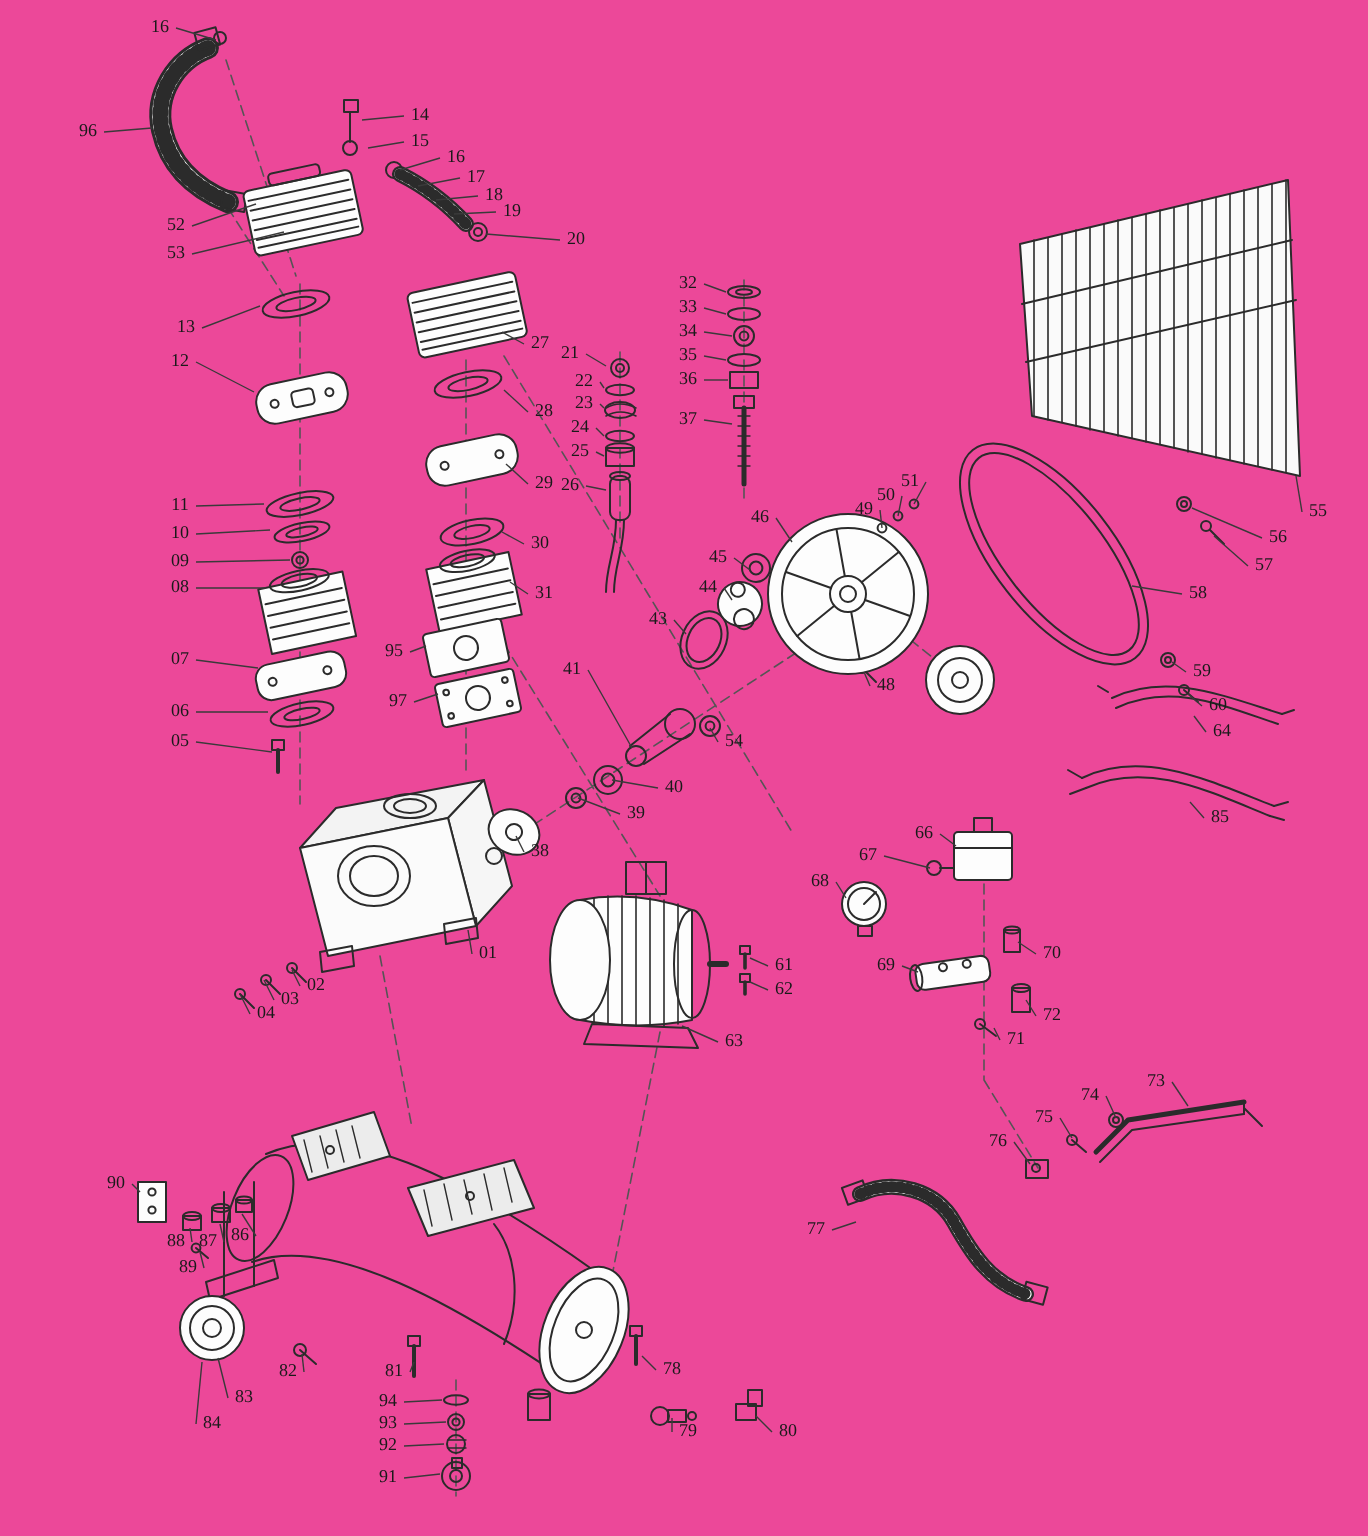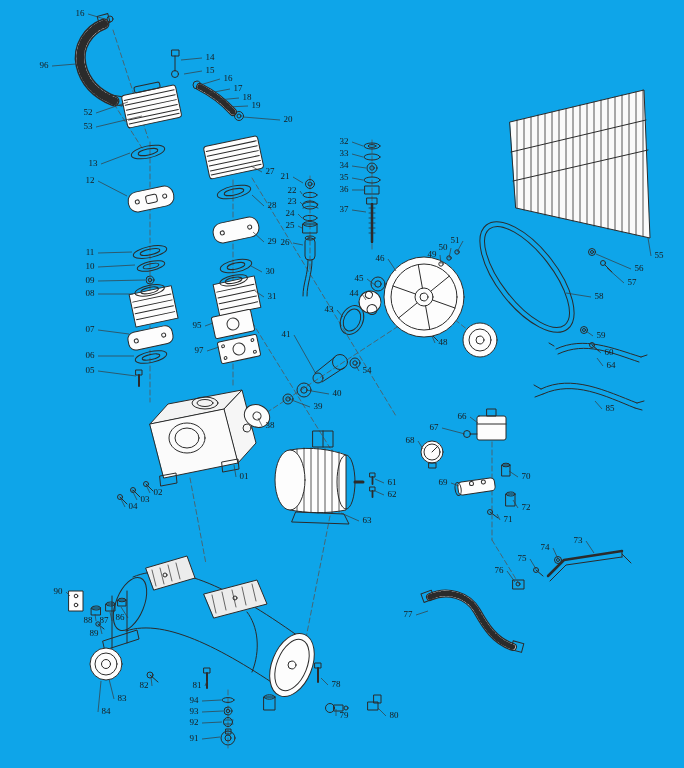--- a/index.html
+++ b/index.html
@@ -1,16 +1,16 @@
 <!DOCTYPE html>
 <html><head>
 <meta charset="utf-8">
 <style>
   html,body{margin:0;padding:0;background:#ffffff;}
-  .stage{position:relative;width:684px;height:768px;background:#0ea5e9;overflow:hidden;
+  .stage{position:relative;width:684px;height:768px;background:#ec4899;overflow:hidden;
          font-family:"Liberation Sans",sans-serif;}
   svg{display:block;}
   .callout-label{font-family:"Liberation Serif",serif;font-size:9px;fill:#1a1a1a;
                  text-anchor:middle;dominant-baseline:middle;}
   .leader{stroke:#3a3a3a;stroke-width:0.7;}
   .dash{stroke:#555;stroke-width:0.8;stroke-dasharray:5 3;fill:none;}
   .hoseO{stroke:#2b2b2b;stroke-width:11;fill:none;stroke-linecap:round;}
   .hoseW{stroke:#ffffff;stroke-width:8;fill:none;stroke-linecap:round;}
   .hoseR{stroke:#2b2b2b;stroke-width:8;fill:none;stroke-dasharray:1.6 3;}
   .hose2O{stroke:#2b2b2b;stroke-width:8;fill:none;stroke-linecap:round;}

